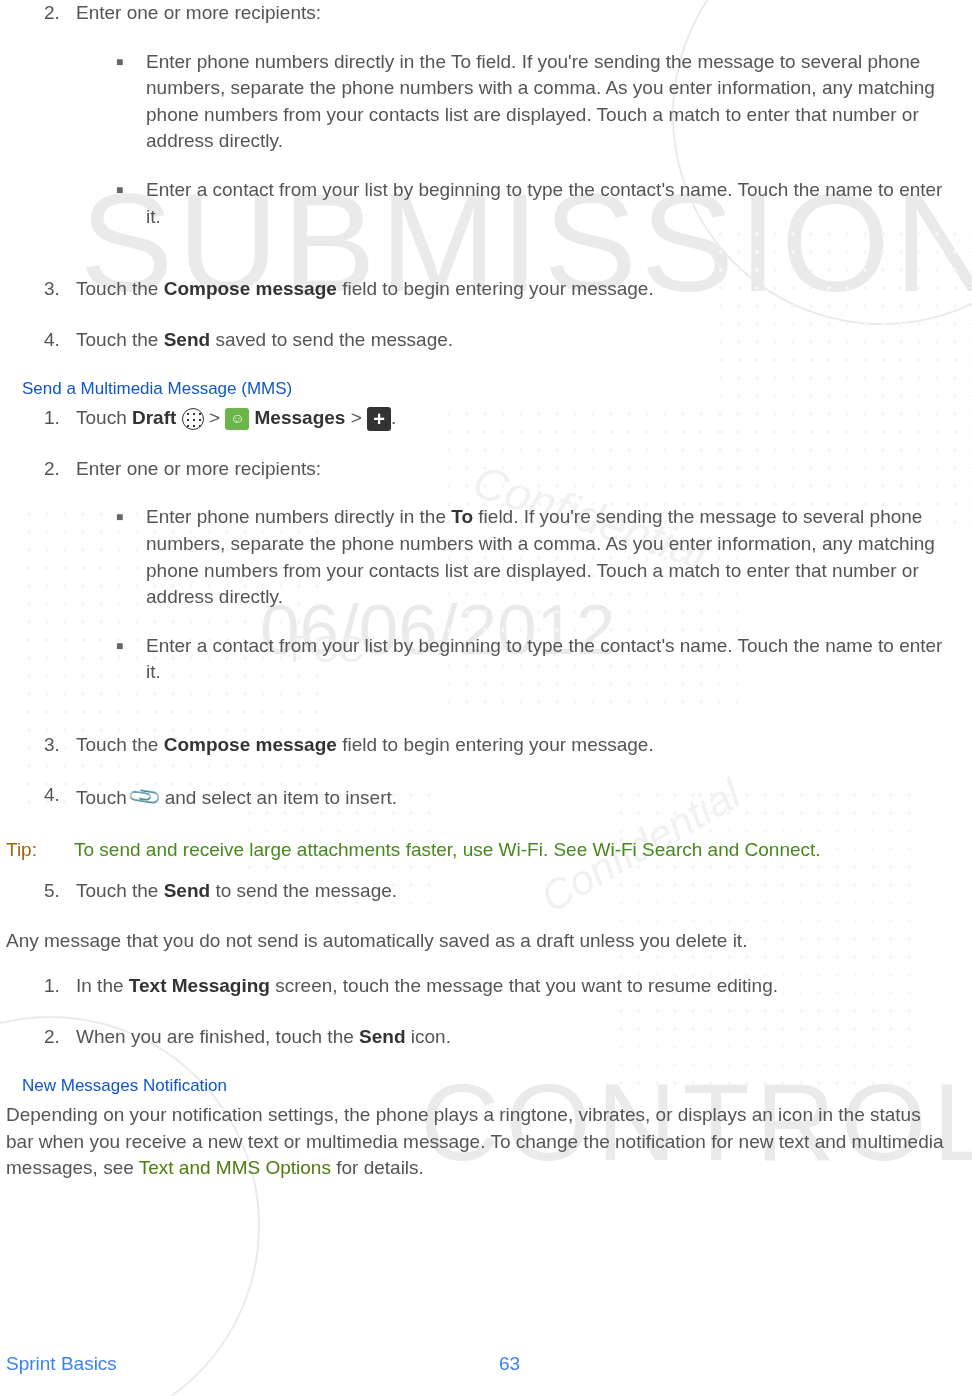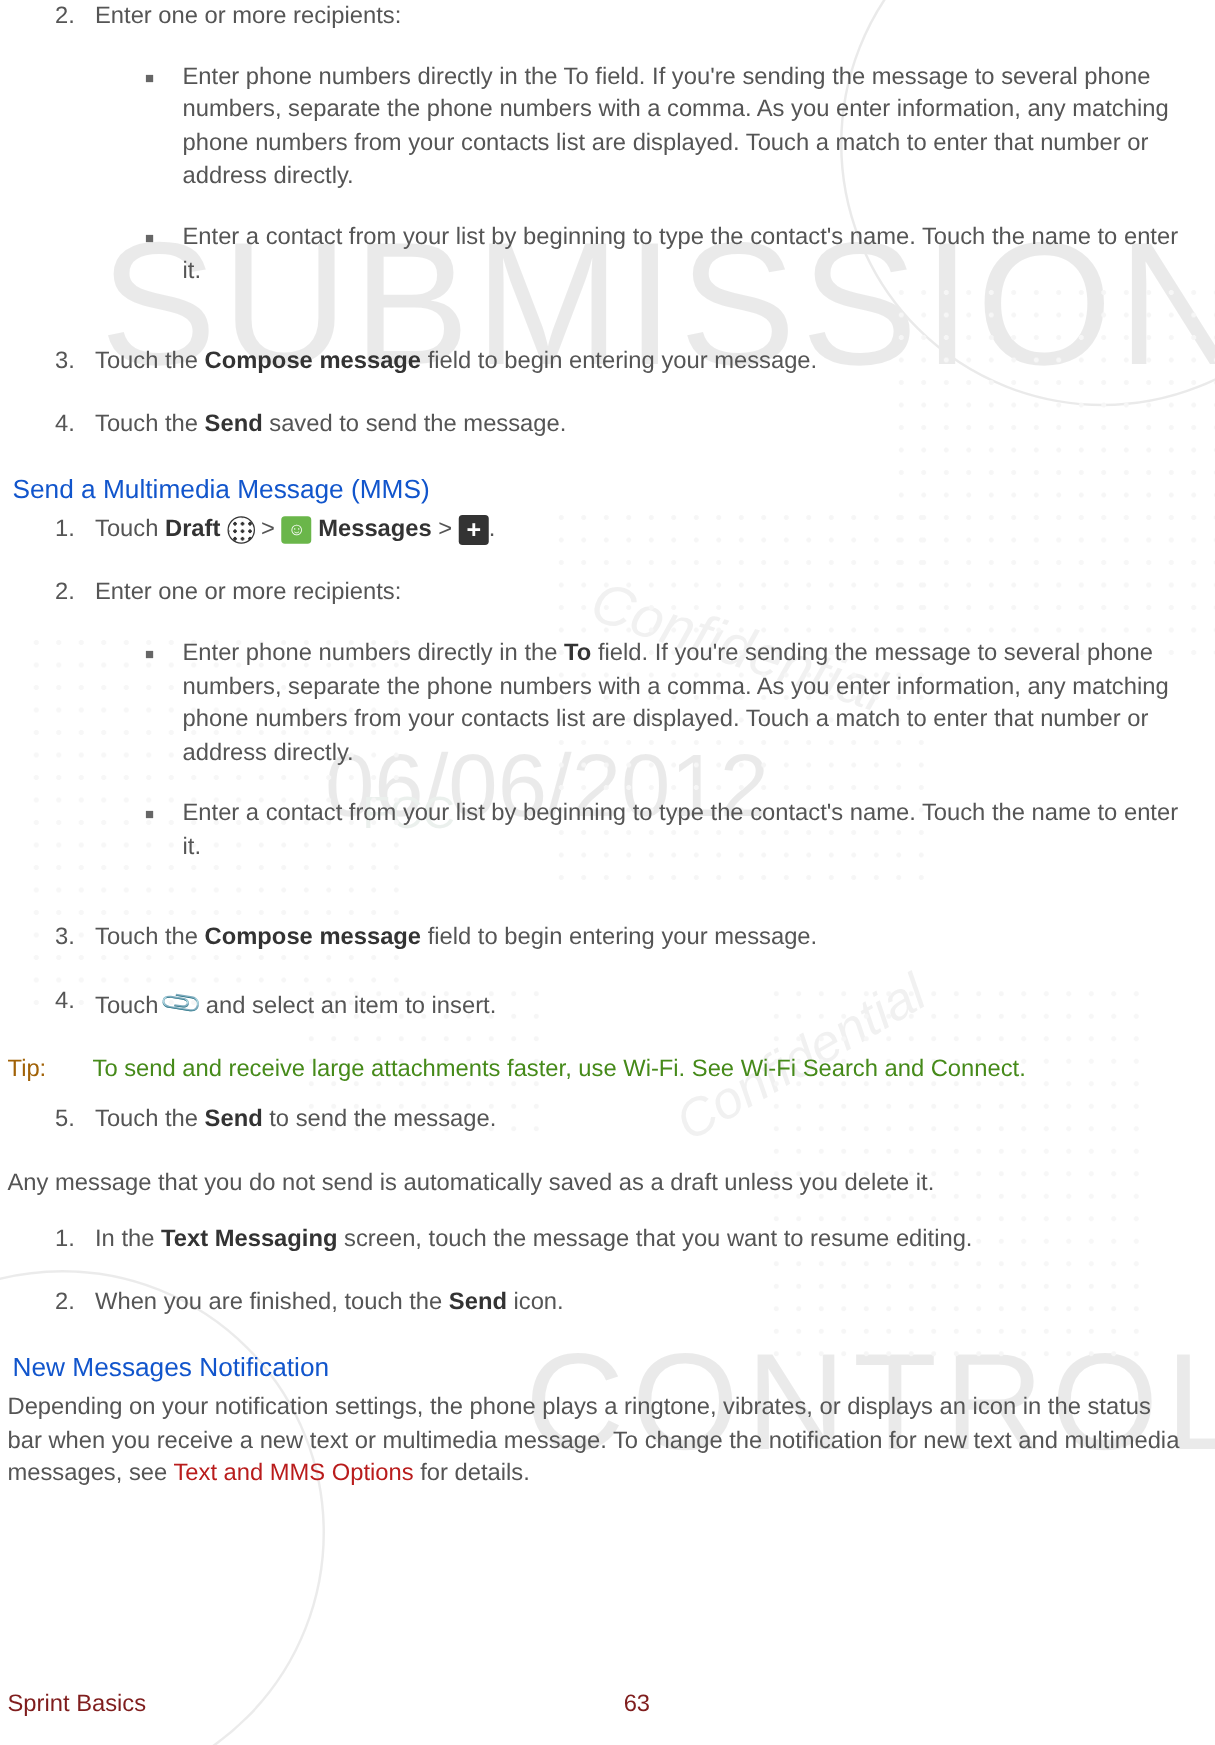--- a/index.html
+++ b/index.html
@@ -42,43 +42,43 @@
     .wm-dots.e{bottom:490px; left:240px; width:200px; height:120px;}
 
     .content { position: relative; z-index: 1; padding: 0 20px 0 6px; }
     .num-list { list-style: none; padding-left: 38px; }
     .num-item { display: flex; margin-bottom: 24px; }
     .num-item .num { min-width: 32px; }
     .num-item .body { flex: 1; }
     .bullet-list { list-style: none; padding-left: 40px; margin-top: 22px; }
     .bullet-item { display: flex; margin-bottom: 22px; }
     .bullet-item .sq { min-width: 30px; font-size: 12px; padding-top:5px; color:#666; }
-    .heading { color: #1155cc; font-size: 21px; margin: 6px 0 4px 4px; }
+    .heading { color: #1155cc; font-size: 17px; margin: 6px 0 4px 16px; }
     .tip-row { display: flex; margin: 4px 0 14px 0; }
     .tip-label { color: #a16207; min-width: 68px; }
     .tip-body { color: #468a1a; flex:1; }
-    .link { color: #b91c1c; margin-top: 38px; }
+    .link { color: #4d7c0f; margin-top: 38px; }
     b { color: #333; font-weight: bold; }
     .icon { display: inline-flex; vertical-align: middle; align-items: center; justify-content: center; }
     .apps-icon {
       width: 22px; height: 22px; border: 1.5px solid #333; border-radius: 50%;
       background-image: radial-gradient(circle, #333 1.2px, transparent 1.2px);
       background-size: 6px 6px; background-position: 2px 2px;
     }
     .msg-icon {
       width: 24px; height: 22px; background:#6ab64a; border-radius:3px;
       position:relative; font-size:12px; color:#fff;
     }
     .msg-icon::after{content:"☺"; position:absolute; top:1px; left:5px; font-size:14px;}
     .plus-icon {
       width: 24px; height: 24px; background:#333; color:#fff; border-radius:3px;
       font-size:20px; line-height:22px; text-align:center; font-weight:bold;
     }
     .clip-icon { font-size: 22px; transform: rotate(-40deg); display:inline-block; color:#333;}
-    .footer { position: absolute; bottom: 18px; left:6px; right:5px; display:flex; justify-content:space-between; color:#7f1d1d; font-size:19px;}
+    .footer { position: absolute; bottom: 18px; left:6px; right:5px; display:flex; justify-content:space-between; color:#3b82f6; font-size:19px;}
     .footer-center{ position:absolute; left:50%; transform:translateX(-50%);margin-left:23px;}
     .para { margin-bottom: 18px; }
   </style>
 </head>
 <body>
 
 <div class="watermark">
   <div class="wm-big">SUBMISSION</div>
   <div class="wm-date">06/06/2012</div>
   <div class="wm-fcc">FCC</div>

